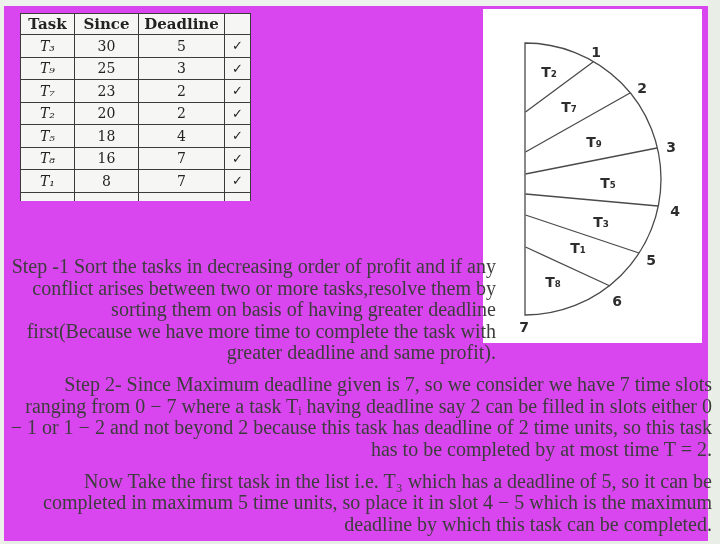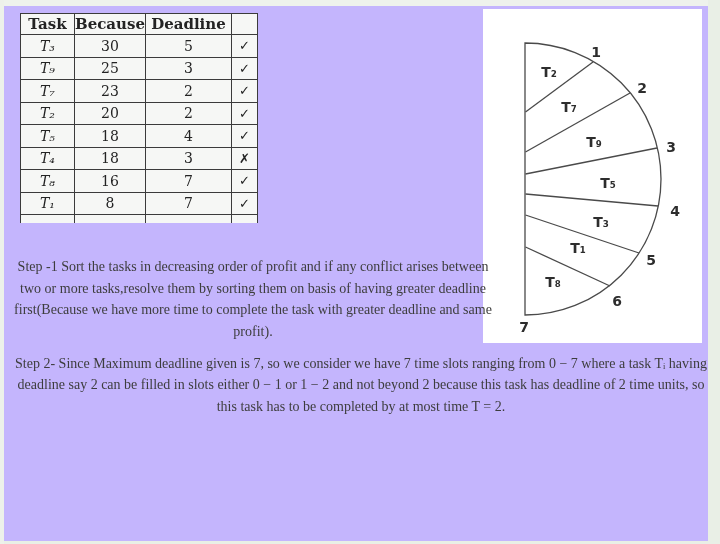--- a/index.html
+++ b/index.html
@@ -1,18 +1,18 @@
 <!DOCTYPE html>
 <html><head>
 <meta charset="utf-8">
 <style>
   html,body { margin:0; padding:0; }
   .page {
     position:relative; width:720px; height:544px; overflow:hidden;
-    background:#c4b5fd;
+    background:#d946ef;
     font-family:"Liberation Serif","DejaVu Serif",serif;
   }
   
   .edge { position:absolute; background:#e9efe6; pointer-events:none; }
   .edge.top    { left:0; top:0; width:720px; height:6px; background:#eef2ec; }
   .edge.right  { right:0; top:0; width:12px; height:544px; }
   .edge.bottom { left:0; bottom:0; width:720px; height:3px; }
   .edge.left   { left:0; top:0; width:4px; height:544px; background:#edf1ea; }
 
   
@@ -40,22 +40,22 @@
   svg.fan { position:absolute; left:460px; top:10px; }
   .fan .outline, .fan .divider { fill:none; stroke:#4a4a4a; stroke-width:1.3; }
   .fan text {
     font-family:"DejaVu Sans","Liberation Sans",sans-serif;
     font-weight:600; font-size:14px; fill:#2d2d2d;
   }
 
   
   .text-col { position:absolute; left:10px; top:256px; width:702px; }
   .text-col p {
-    margin:0 0 10.5px 0; font-size:14px; line-height:21.5px;
-    color:#3d3d3d; text-align:center;
+    margin:0 0 10.5px 0; font-size:20px; line-height:21.5px;
+    color:#3d3d3d; text-align:right;
   }
   .text-col p.narrow { width:486px; }
 </style>
 </head>
 <body>
 
 <div class="page">
 
   <div class="edge top"></div>
   <div class="edge right"></div>
@@ -65,21 +65,21 @@
   <table class="task-table">
     <colgroup>
       <col style="width:54px">
         <col style="width:64px">
         <col style="width:86px">
         <col style="width:26px">
     </colgroup>
     <tbody>
       <tr>
         <th>Task</th>
-        <th>Because</th>
+        <th>Since</th>
         <th>Deadline</th>
         <th></th>
       </tr>
       <tr>
         <td class="c-task">T₃</td>
         <td>30</td>
         <td>5</td>
         <td class="c-status">✓</td>
       </tr>
       <tr>
@@ -98,26 +98,20 @@
         <td class="c-task">T₂</td>
         <td>20</td>
         <td>2</td>
         <td class="c-status">✓</td>
       </tr>
       <tr>
         <td class="c-task">T₅</td>
         <td>18</td>
         <td>4</td>
         <td class="c-status">✓</td>
-      </tr>
-      <tr>
-        <td class="c-task">T₄</td>
-        <td>18</td>
-        <td>3</td>
-        <td class="c-status">✗</td>
       </tr>
       <tr>
         <td class="c-task">T₈</td>
         <td>16</td>
         <td>7</td>
         <td class="c-status">✓</td>
       </tr>
       <tr>
         <td class="c-task">T₁</td>
         <td>8</td>
@@ -156,15 +150,16 @@
     <text x="134" y="137" text-anchor="middle">T₉</text>
     <text x="148" y="178" text-anchor="middle">T₅</text>
     <text x="141" y="217" text-anchor="middle">T₃</text>
     <text x="118" y="243" text-anchor="middle">T₁</text>
     <text x="93" y="277" text-anchor="middle">T₈</text>
   </svg>
 
   <div class="text-col">
     <p class="narrow">Step -1 Sort the tasks in decreasing order of profit and if any conflict arises between two or more tasks,resolve them by sorting them on basis of having greater deadline first(Because we have more time to complete the task with greater deadline and same profit).</p>
     <p>Step 2- Since Maximum deadline given is 7, so we consider we have 7 time slots ranging from 0 − 7 where a task Tᵢ having deadline say 2 can be filled in slots either 0 − 1 or 1 − 2 and not beyond 2 because this task has deadline of 2 time units, so this task has to be completed by at most time T = 2.</p>
+    <p>Now Take the first task in the list i.e. T₃ which has a deadline of 5, so it can be completed in maximum 5 time units, so place it in slot 4 − 5 which is the maximum deadline by which this task can be completed.</p>
   </div>
 
 </div>
 
 </body></html>

